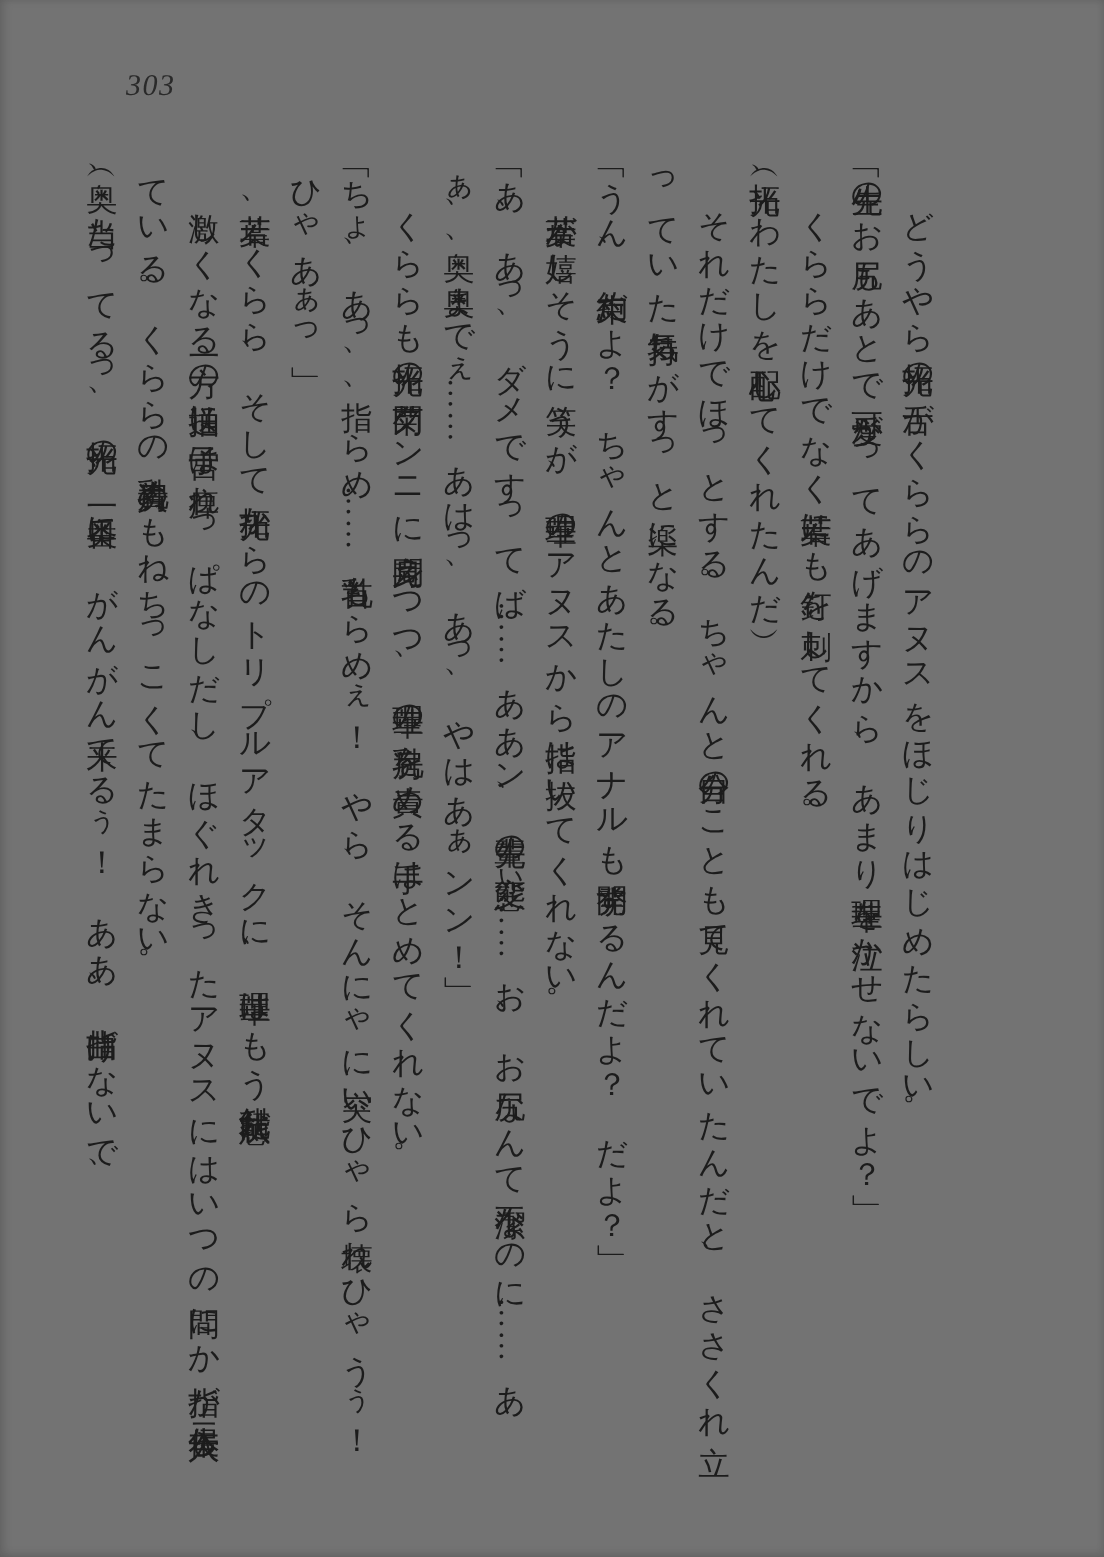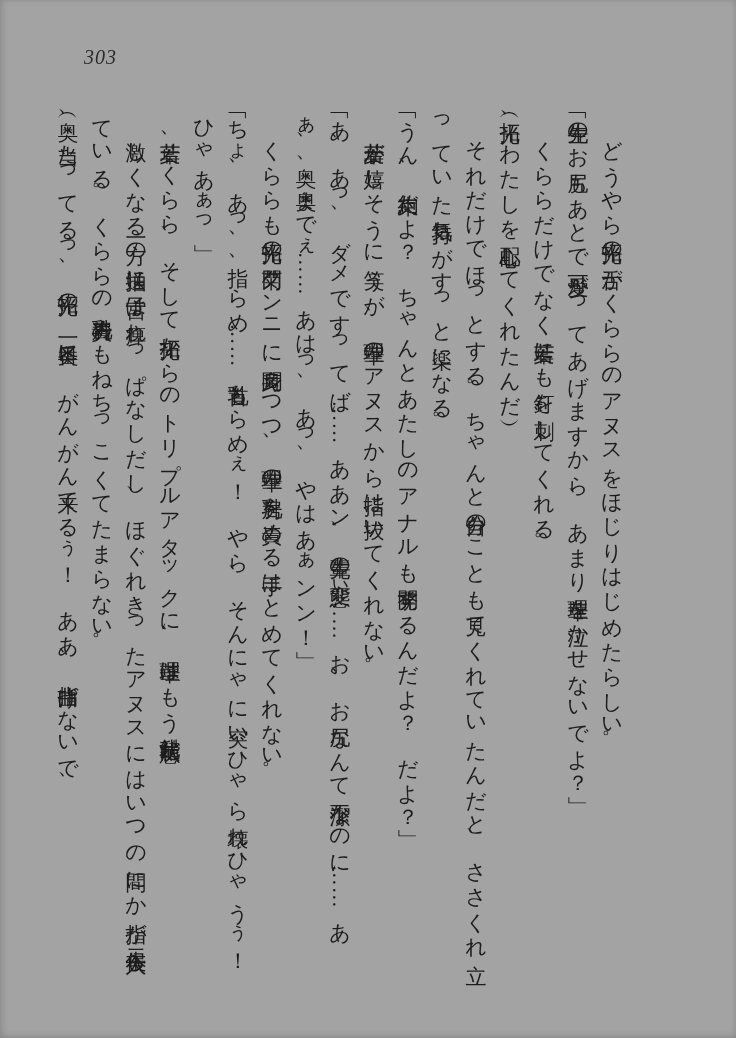--- a/index.html
+++ b/index.html
@@ -10,21 +10,21 @@
     overflow: hidden;
     background: #f4f4f2;
     font-family: "Liberation Serif", "DejaVu Serif", serif;
   }
 
   
   .book-page {
     position: relative;
     width: 736px;
     height: 1038px;
-    background: #a3a3a3;
+    background: #737373;
     color: #1c1c1c;
     box-shadow:
       inset 3px 0 6px rgba(0,0,0,0.10),   
       inset 0 -3px 6px rgba(0,0,0,0.06),  
       inset -2px 0 4px rgba(0,0,0,0.04);
   }
 
   
   .page-number {
     position: absolute;

